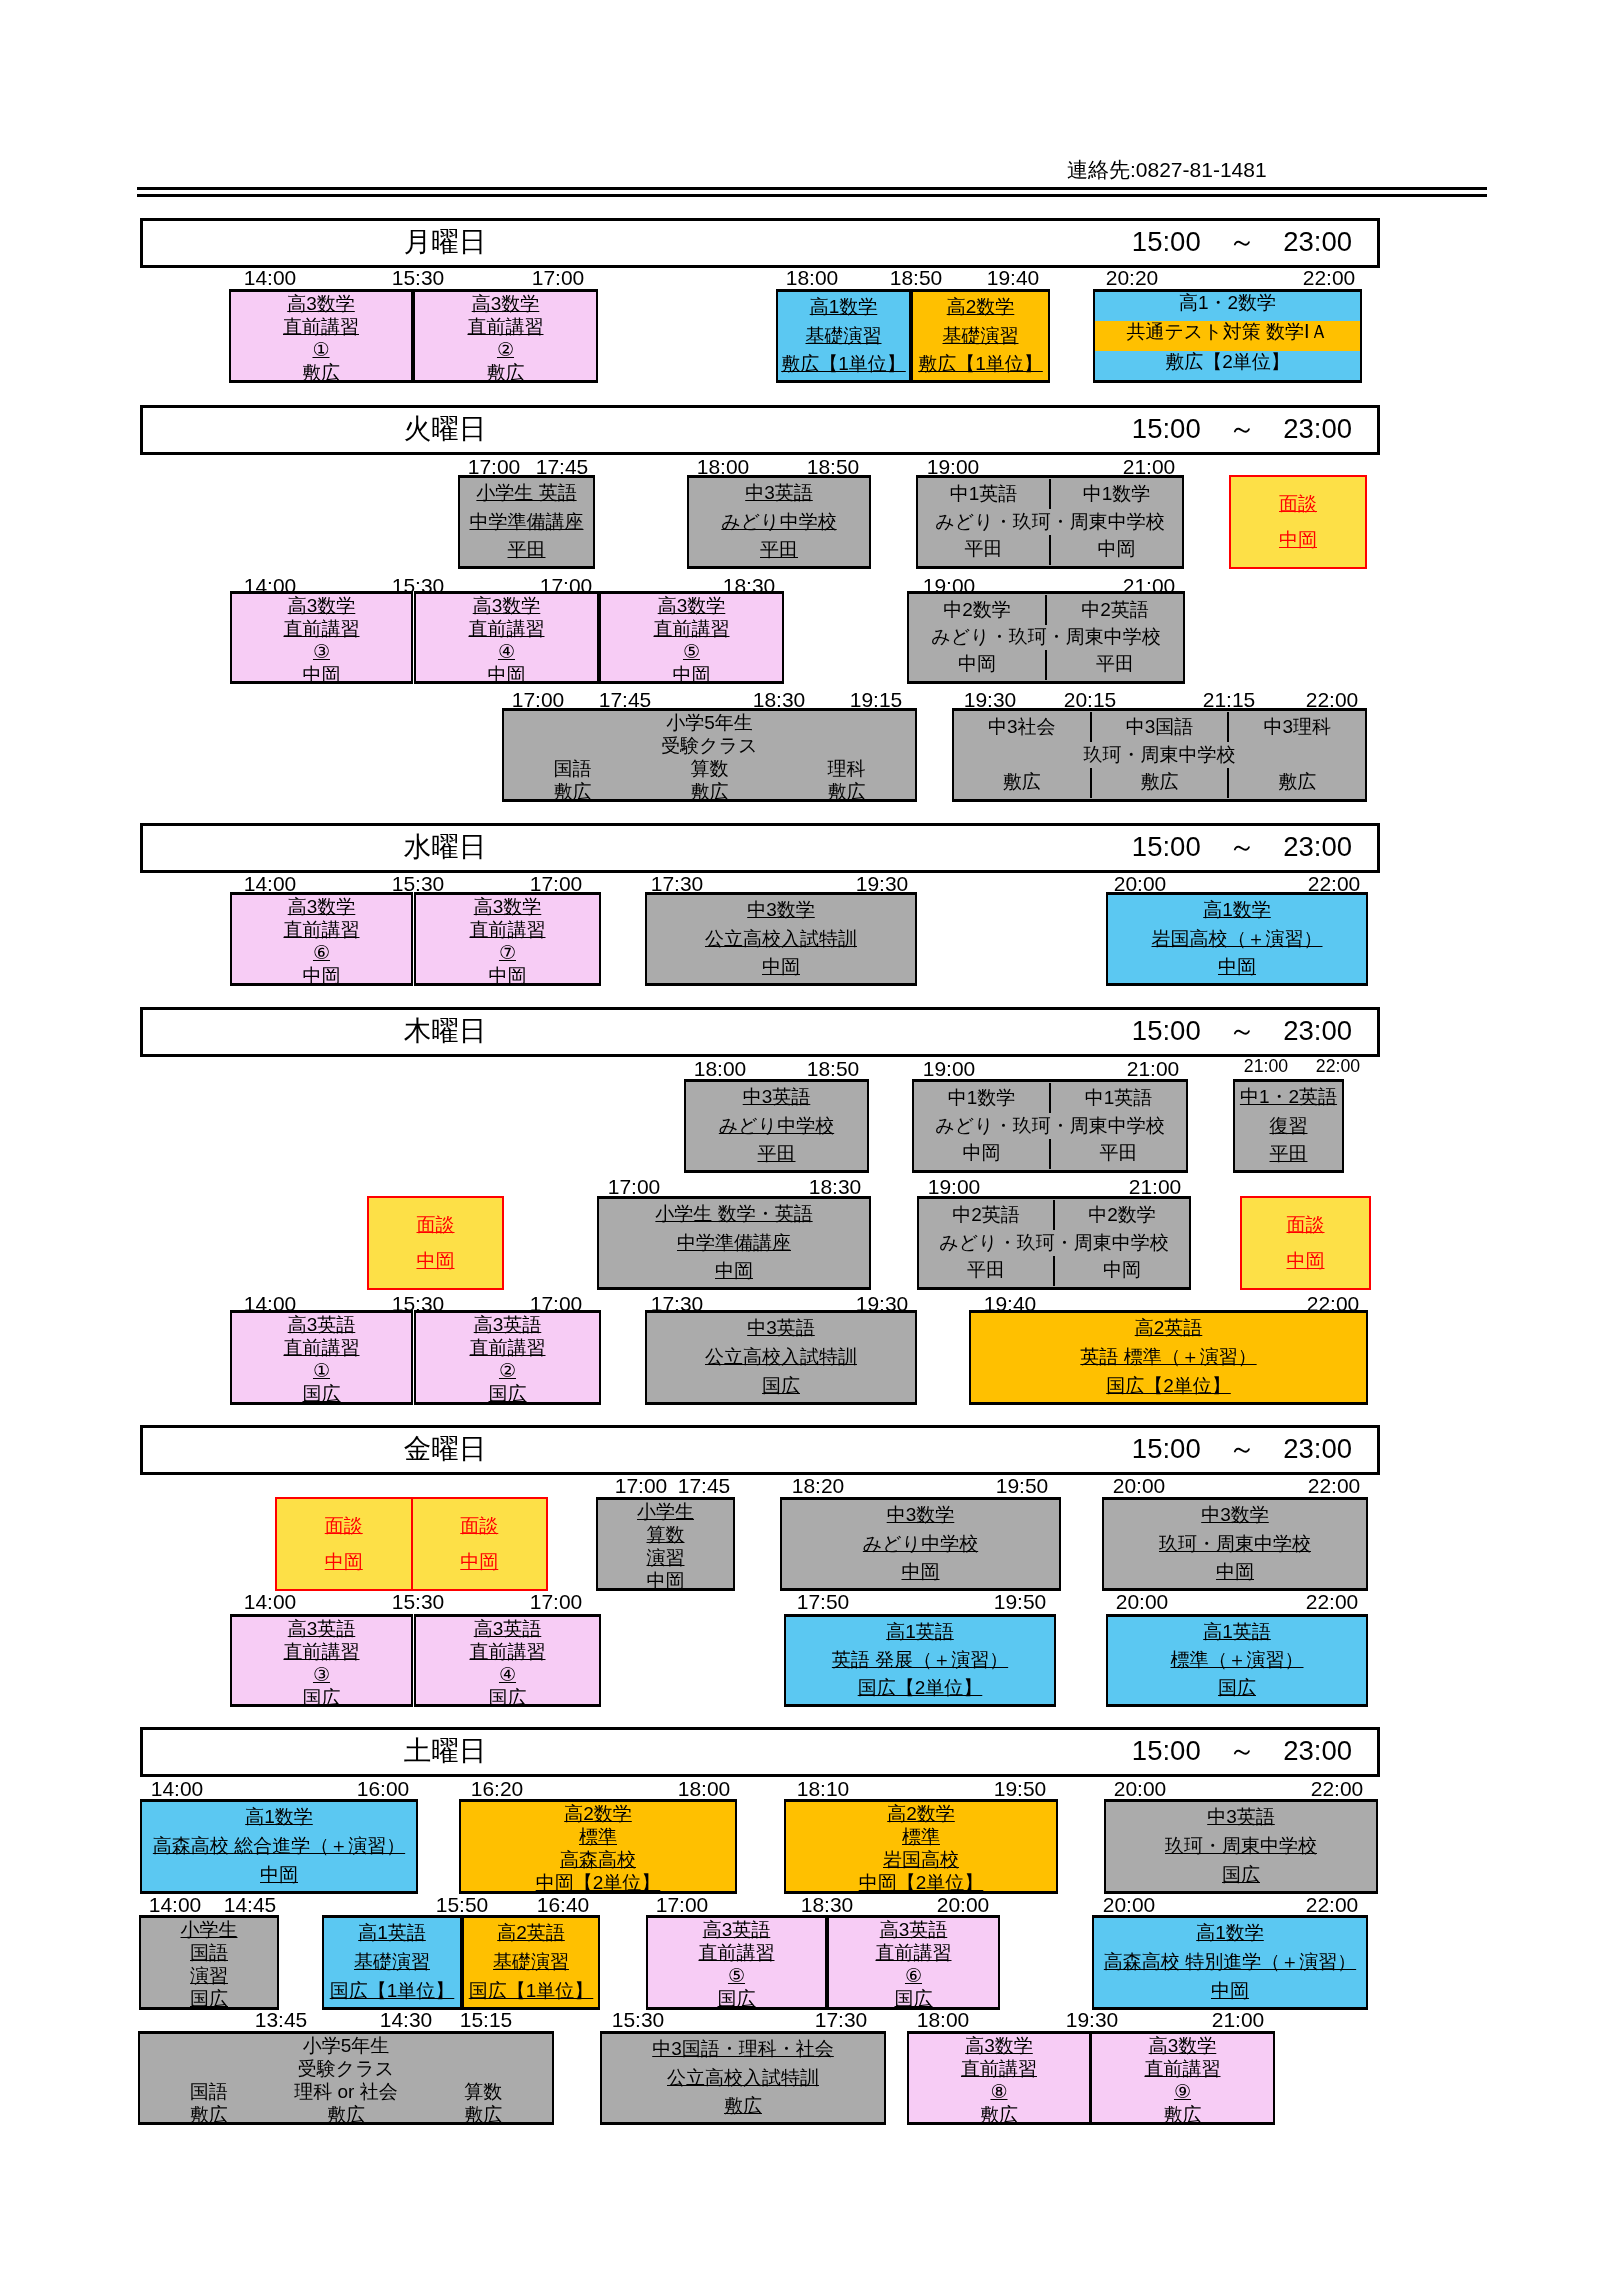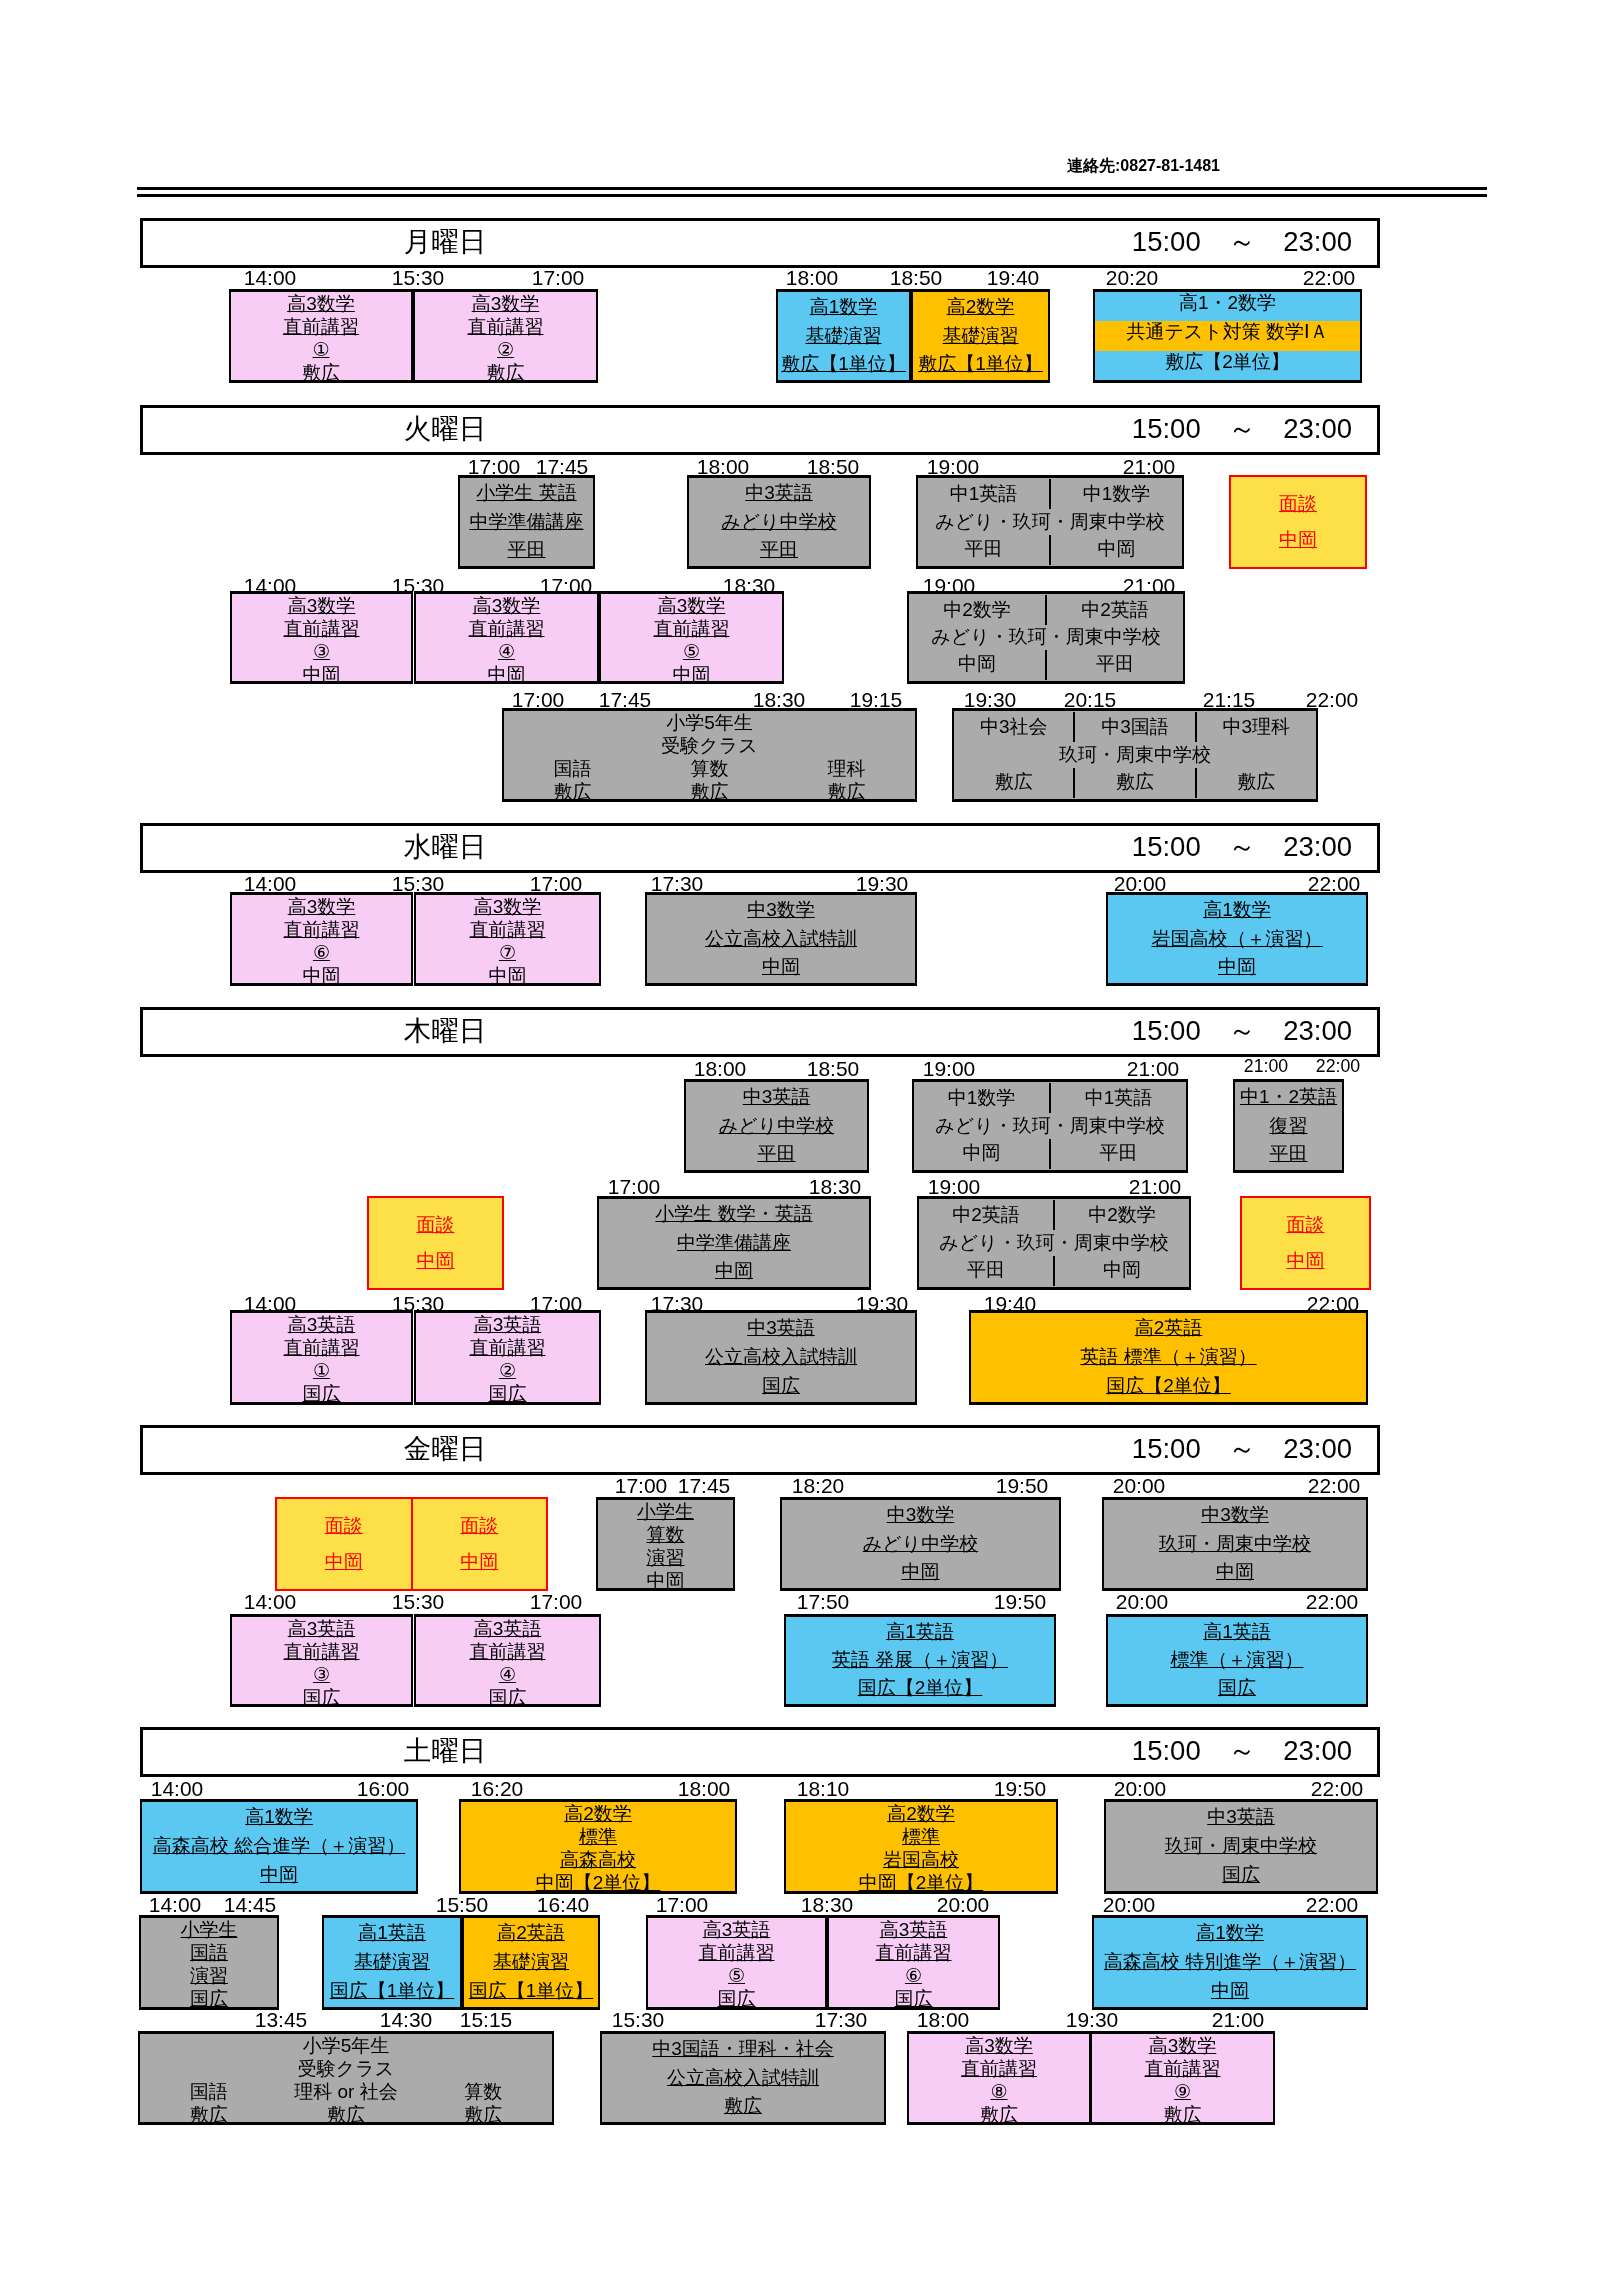--- a/index.html
+++ b/index.html
@@ -2,21 +2,21 @@
 <html style="--pink: #F7CCF5; --blue: #5BC8F2; --orange: #FFC000; --gray: #ABABAB; --red: #FF0000;font-size:10.5px"><head>
 <meta charset="utf-8">
 <style>
   html,body{margin:0;padding:0;}
   body{
     width:1623px;height:2295px;position:relative;background:#ffffff;
     font-family:"Liberation Sans","DejaVu Sans",sans-serif;color:#000;
   }
   #page{position:absolute;left:0;top:0;width:1623px;height:2295px;}
   .title{position:absolute;left:168px;top:145px;font-size:31px;font-weight:bold;letter-spacing:1.3px;white-space:nowrap;}
-  .contact{position:absolute;left:1067px;top:156px;font-size:16px;font-weight:700;white-space:nowrap;}
+  .contact{position:absolute;left:1067px;top:156px;font-size:21px;font-weight:400;white-space:nowrap;}
   .rule{position:absolute;left:137px;width:1350px;height:3.3px;background:#000;}
   .day-header{position:absolute;left:140px;width:1240px;height:50px;border:3.9px solid #000;box-sizing:border-box;background:#fff;}
   .day-name{position:absolute;left:302px;top:50%;transform:translate(-50%,-54%);font-size:27.5px;white-space:nowrap;}
   .day-hours{position:absolute;right:25px;top:50%;transform:translateY(-54%);font-size:27.5px;white-space:nowrap;}
   .time-label{position:absolute;transform:translateX(-50%);font-size:21px;white-space:nowrap;line-height:1;}
   .time-label.small{font-size:17.7px;}
   .block{position:absolute;box-sizing:border-box;border:2px solid #000;border-top-width:3.3px;border-bottom-width:3.3px;
          display:flex;font-size:19px;line-height:1.2;}
   .c-pink{background:var(--pink);}
   .c-blue{background:var(--blue);}
@@ -227,21 +227,21 @@
           <span>敷広</span>
         </div>
         <div class="gcol">
           <span>敷広</span>
         </div>
         <div class="gcol">
           <span>敷広</span>
         </div>
       </div>
     </div>
-    <div class="block colsblock c-gray" style="left: 952px; top: 708px; width: 366px; height: 94px;">
+    <div class="block colsblock c-gray" style="left: 952px; top: 708px; width: 415px; height: 94px;">
       <div class="crow">
         <div class="cell">
           <span>中3社会</span>
         </div>
         <div class="cell">
           <span>中3国語</span>
         </div>
         <div class="cell">
           <span>中3理科</span>
         </div>

